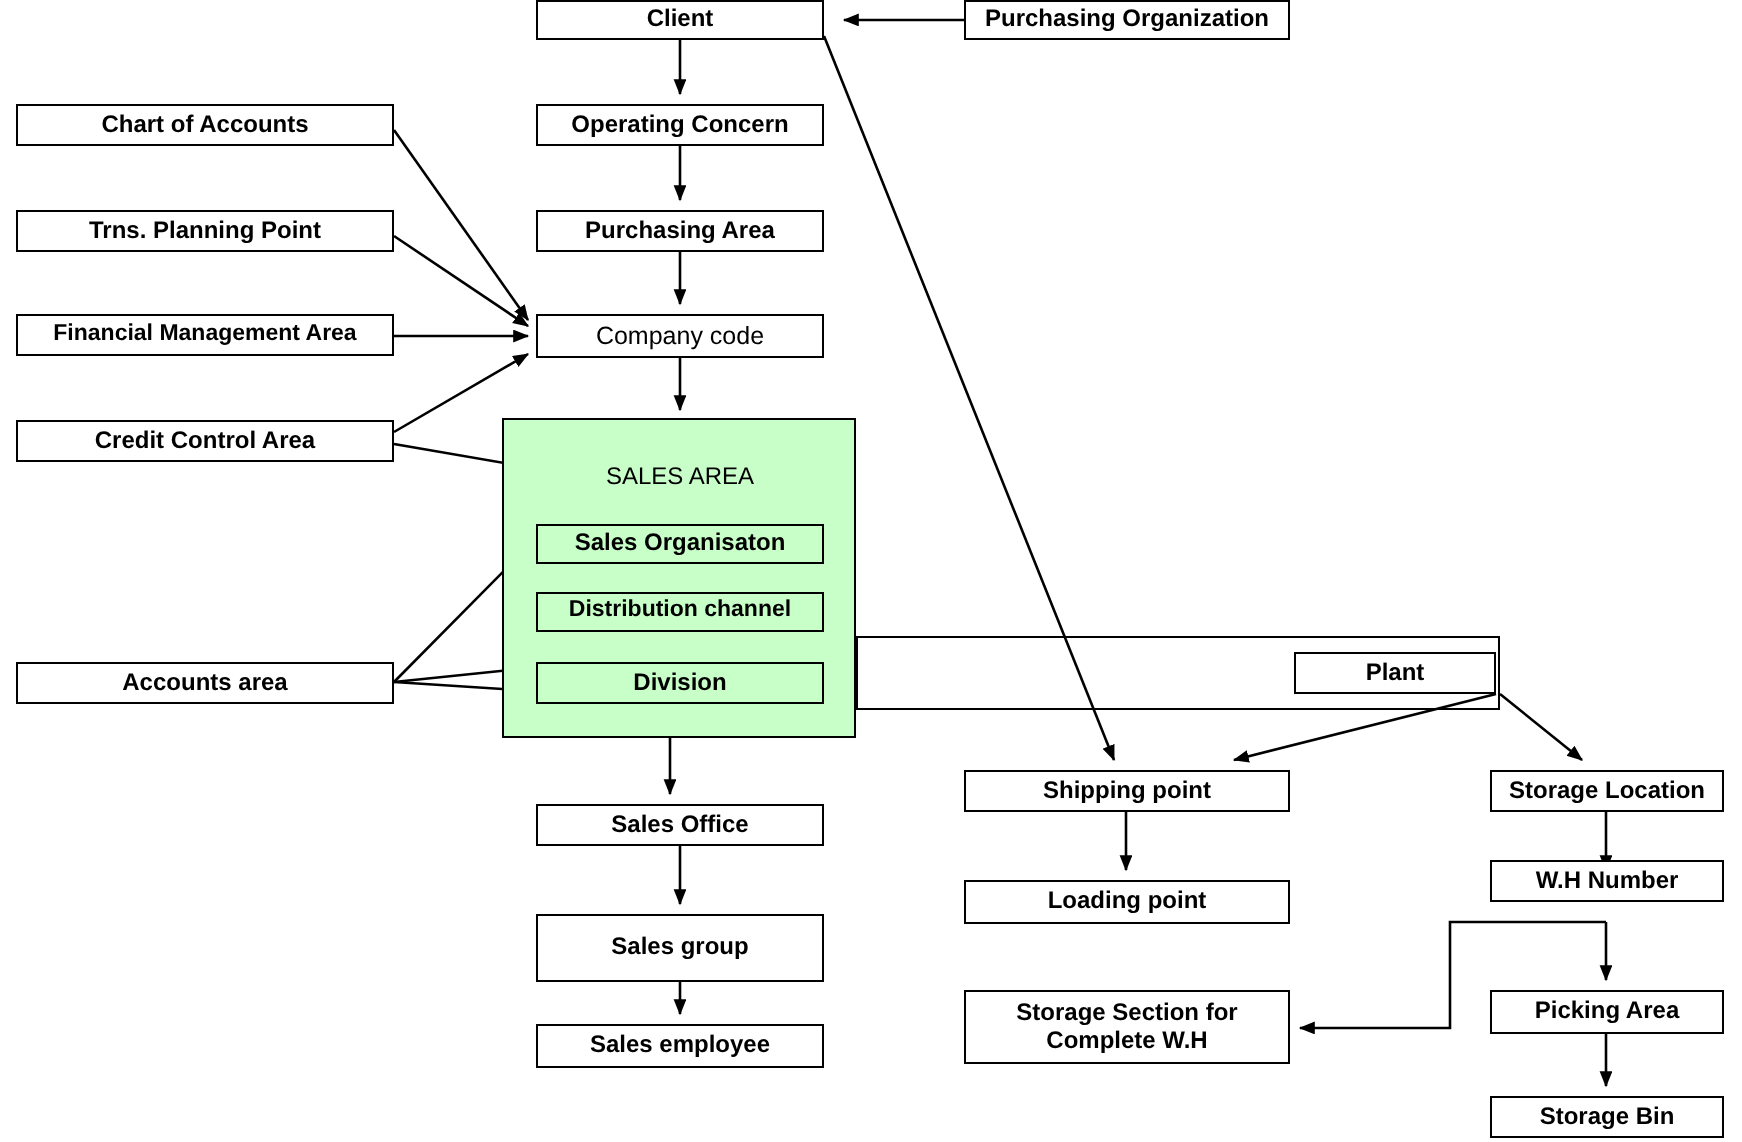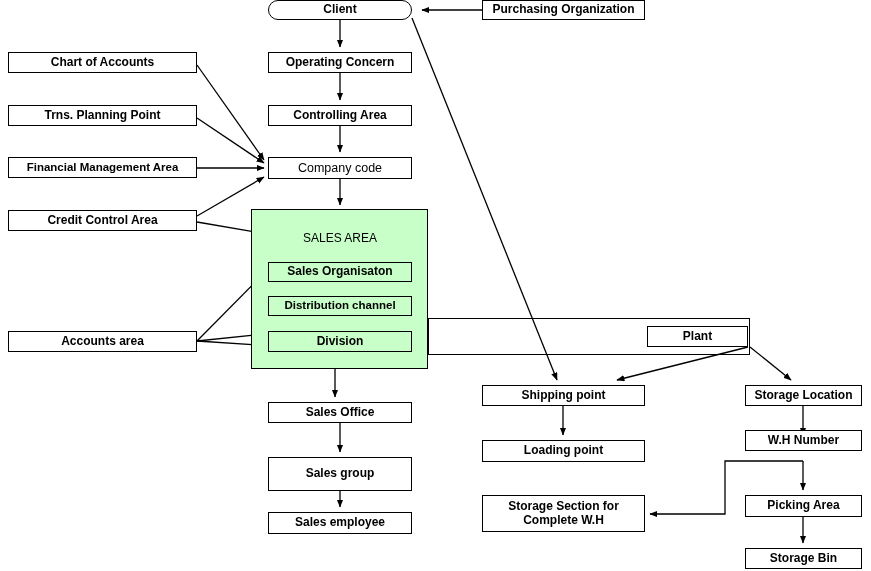--- a/index.html
+++ b/index.html
@@ -131,27 +131,27 @@
 
       <line x1="803" y1="517" x2="803" y2="543" marker-end="url(#ah)"></line>
     </g>
   </svg>
 
   <div class="group-panel green" style="left:251px; top:209px; width:177px; height:160px;"></div>
   <div class="group-title" style="left:303px; top:231px;">SALES AREA</div>
 
   <div class="group-panel plain" style="left:428px; top:318px; width:322px; height:37px;"></div>
 
-  <div class="node" style="left:268px; top:0px; width:144px; height:20px;border-radius:10px;">Client</div>
+  <div class="node" style="left:268px; top:0px; width:144px; height:20px;">Client</div>
 
   <div class="node" style="left:482px; top:0px; width:163px; height:20px;">Purchasing Organization</div>
 
   <div class="node" style="left:268px; top:52px; width:144px; height:21px;">Operating Concern</div>
 
-  <div class="node" style="left:268px; top:105px; width:144px; height:21px;">Controlling Area</div>
+  <div class="node" style="left:268px; top:105px; width:144px; height:21px;">Purchasing Area</div>
 
   <div class="node" style="left:8px; top:52px; width:189px; height:21px;">Chart of Accounts</div>
 
   <div class="node" style="left:8px; top:105px; width:189px; height:21px;">Trns. Planning Point</div>
 
   <div class="node tight" style="left:8px; top:157px; width:189px; height:21px;">Financial Management Area</div>
 
   <div class="node" style="left:268px; top:157px; width:144px; height:22px; font-weight:normal; font-size:12.5px;">Company code</div>
 
   <div class="node" style="left:8px; top:210px; width:189px; height:21px;">Credit Control Area</div>

